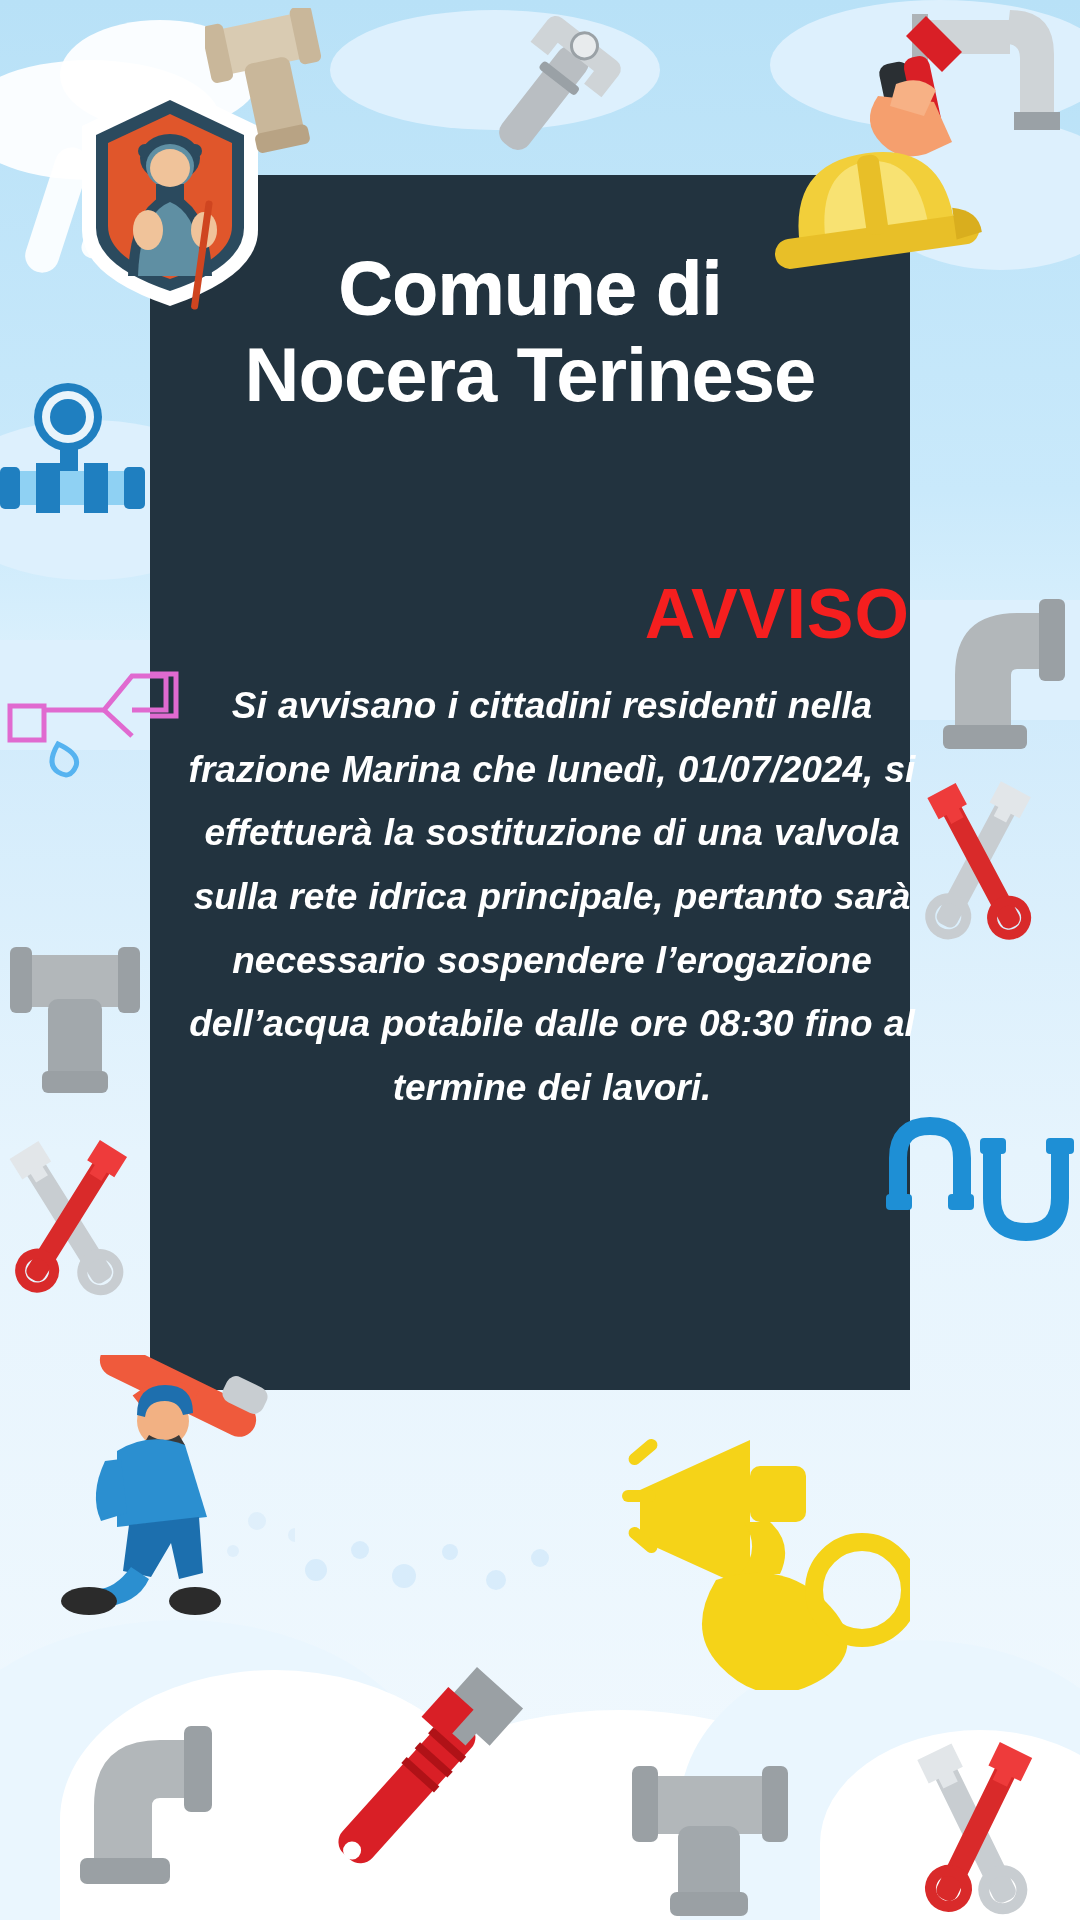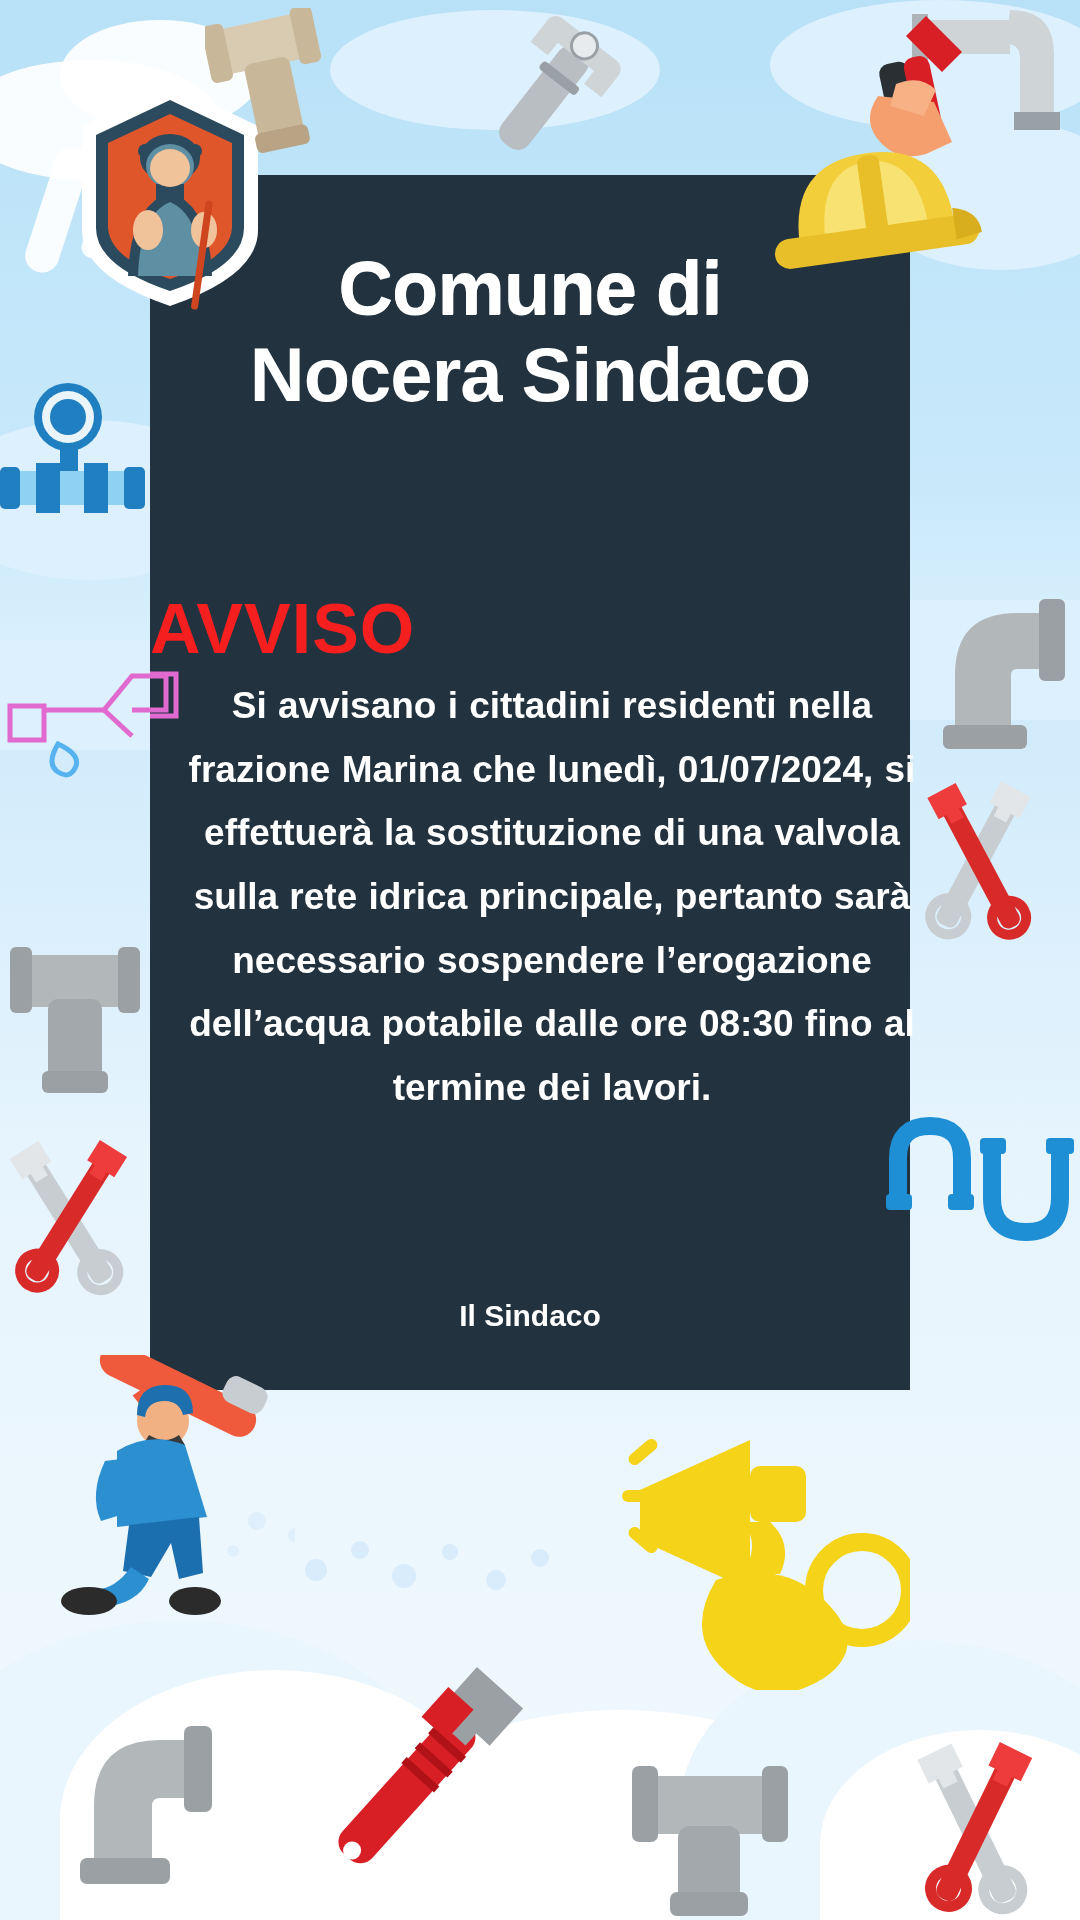--- a/index.html
+++ b/index.html
@@ -75,23 +75,23 @@
     text-align: center;
     letter-spacing: -0.5px;
     padding: 72px 30px 0 30px;
     box-sizing: border-box;
     width: 760px;
   }
   .notice-word {
     color: #f51f1f;
     font-size: 70px;
     font-weight: bold;
-    text-align: left;
+    text-align: right;
     letter-spacing: 1px;
-    margin-top: 64px;
+    margin-top: 49px;
   }
   .body-text {
     color: #ffffff;
     font-size: 37px;
     font-weight: bold;
     line-height: 1.72;
     text-align: center;
     padding: 44px 28px 0 28px;
     box-sizing: border-box;
     width: 760px;
@@ -143,30 +143,29 @@
     <div class="card-inner">
       <div class="title">
         <span>Comune di</span>
       </div>
     </div>
   </div>
 
   <div class="deco" style="left:150px; top:245px; width:760px;">
     <div style="color:#ffffff; font-size:76px; font-weight:bold; text-align:center; line-height:1.14; letter-spacing:-1px;">
       <div>Comune di</div>
-      <div>Nocera Sindaco</div>
+      <div>Nocera Terinese</div>
     </div>
   </div>
 
   <div class="deco notice-word" style="left:150px; top:525px; width:760px;">AVVISO</div>
 
-  <div class="deco body-text" style="left:150px; top:630px; width:804px;">Si avvisano i cittadini residenti nella frazione Marina che lunedì, 01/07/2024, si effettuerà la sostituzione di una valvola sulla rete idrica principale, pertanto sarà necessario sospendere l’erogazione dell’acqua potabile dalle ore 08:30 fino al termine dei lavori.</div>
+  <div class="deco body-text" style="left:150px; top:630px; width:804px;font-style:italic;">Si avvisano i cittadini residenti nella frazione Marina che lunedì, 01/07/2024, si effettuerà la sostituzione di una valvola sulla rete idrica principale, pertanto sarà necessario sospendere l’erogazione dell’acqua potabile dalle ore 08:30 fino al termine dei lavori.</div>
 
   <div class="deco signature" style="left:150px; top:1275px; width:760px;">
-    <div>Il Sindaco</div>
   </div>
 
   <div class="badge">
     <svg width="185" height="230" viewBox="0 0 185 230">
       <path d="M92 4 L180 46 L180 150 Q180 196 92 226 Q4 196 4 150 L4 46 Z" fill="#ffffff"></path>
       <path d="M92 20 L166 55 L166 148 Q166 186 92 211 Q18 186 18 148 L18 55 Z" fill="#2b4a5e"></path>
       <path d="M92 34 L154 63 L154 146 Q154 178 92 199 Q30 178 30 146 L30 63 Z" fill="#e0562b"></path>
       <g fill="#2b4a5e">
         <ellipse cx="92" cy="78" rx="30" ry="24"></ellipse>
         <rect x="60" y="64" width="64" height="14" rx="7"></rect>

